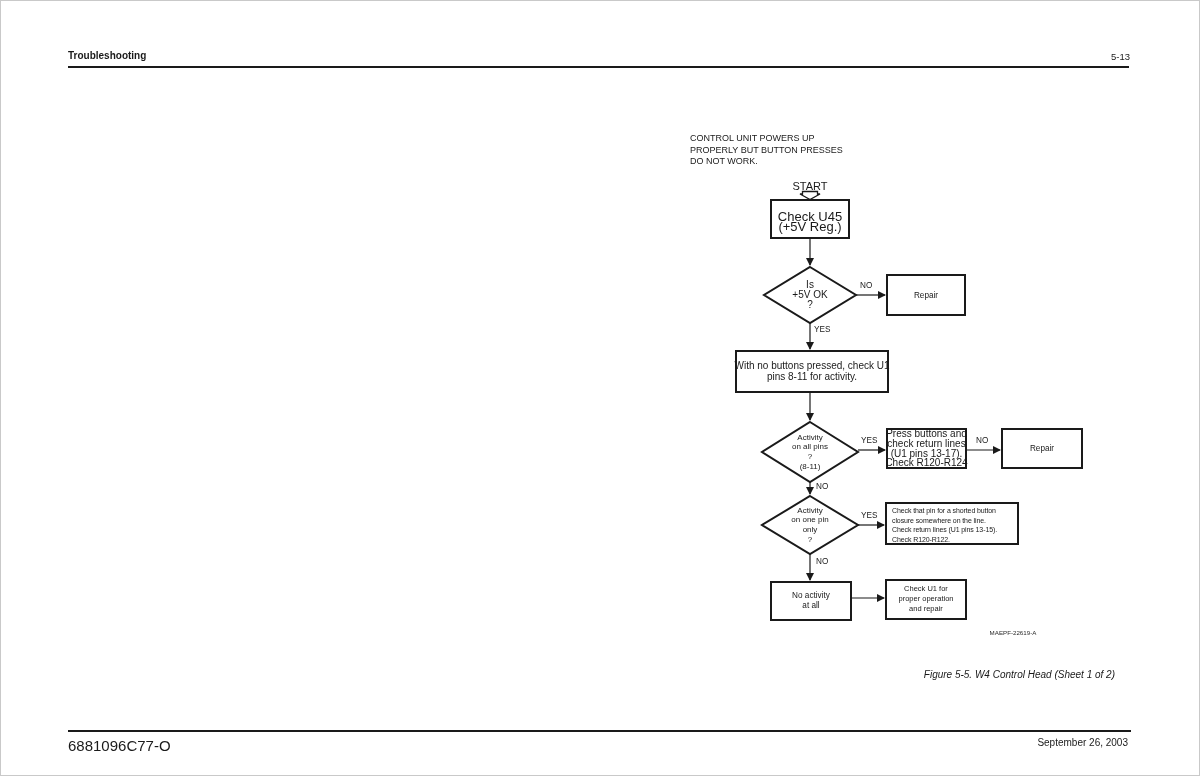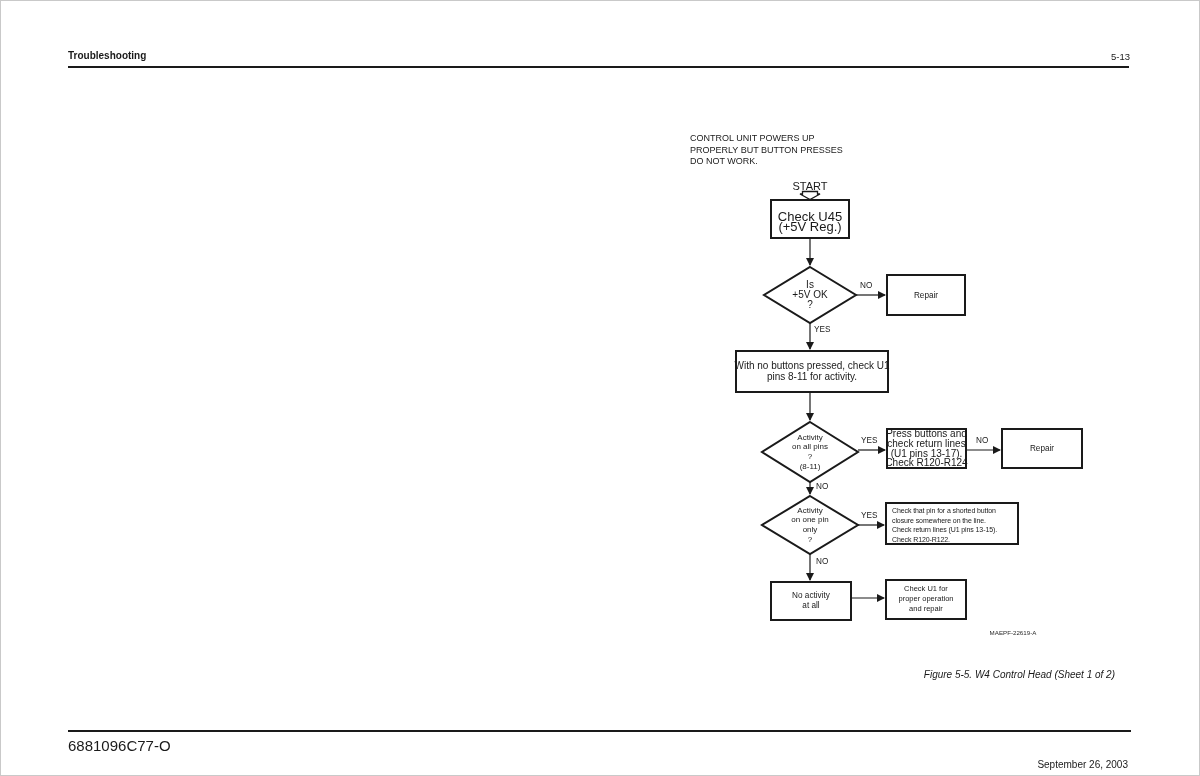--- a/index.html
+++ b/index.html
@@ -23,21 +23,21 @@
     text-align: center;
     white-space: pre;
     color: #1a1a1a;
   }
   .rule { position: absolute; background: #1a1a1a; height: 2px; }
   .hdr-left  { left: 68px; top: 50px; font-size: 10px; font-weight: bold; }
   .hdr-right { right: 70px; top: 51px; font-size: 9.5px; }
   .hdr-rule  { left: 68px; width: 1061px; top: 66px; }
   .ftr-rule  { left: 68px; width: 1063px; top: 730px; }
   .ftr-left  { left: 68px; top: 737px; font-size: 15px; }
-  .ftr-right { right: 72px; top: 737px; font-size: 10px; margin-top: 22px; }
+  .ftr-right { right: 72px; top: 737px; font-size: 10px; }
   .chart-title { left: 690px; top: 133px; width: 241px; text-align: left; font-size: 9px; line-height: 11.5px; }
   .start-lbl { left: 760px; top: 180px; width: 100px; text-align: center; font-size: 11px; }
   .edge-lbl { font-size: 8.2px; }
   .caption { right: 85px; top: 669px; font-size: 10px; font-style: italic; }
   .artno { left: 978px; top: 629px; width: 70px; text-align: center; font-size: 6.2px; color: #2a2a2a; }
   svg.flow { position: absolute; left: 0; top: 0; }
 </style>
 </head>
 <body>
 

